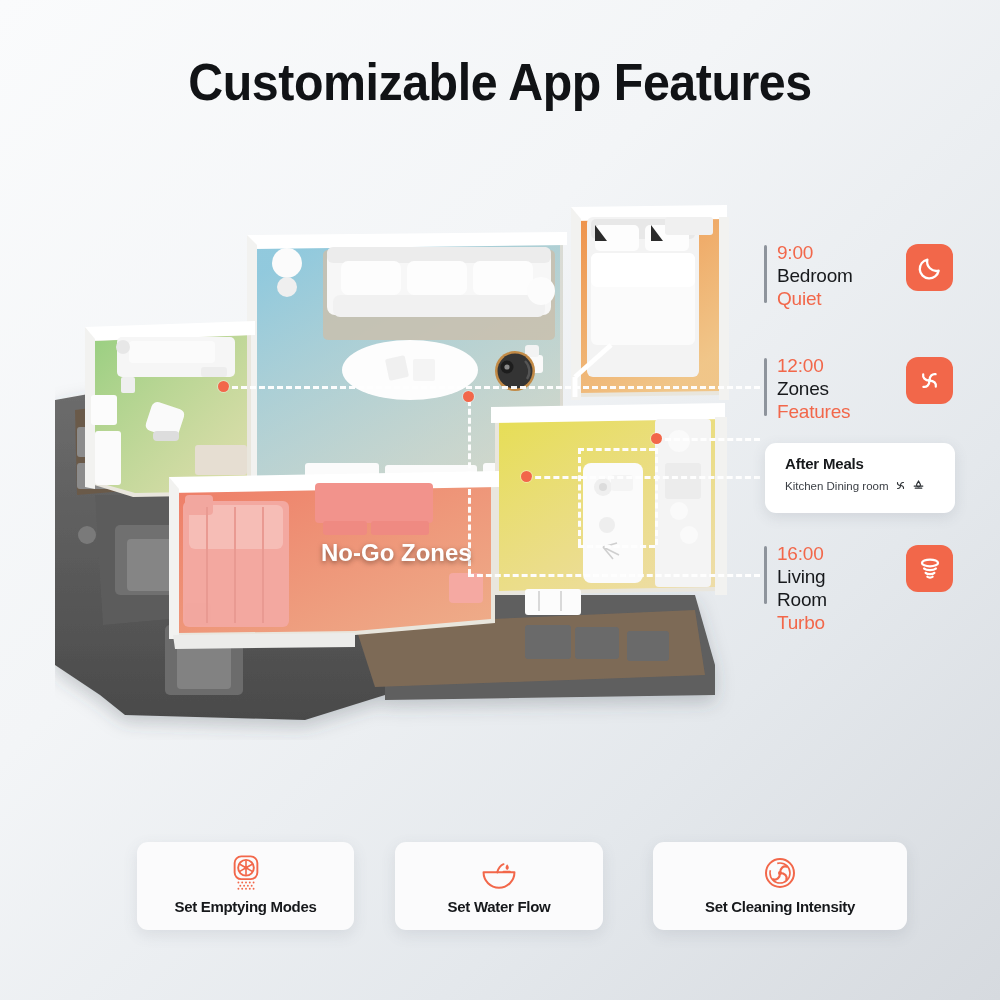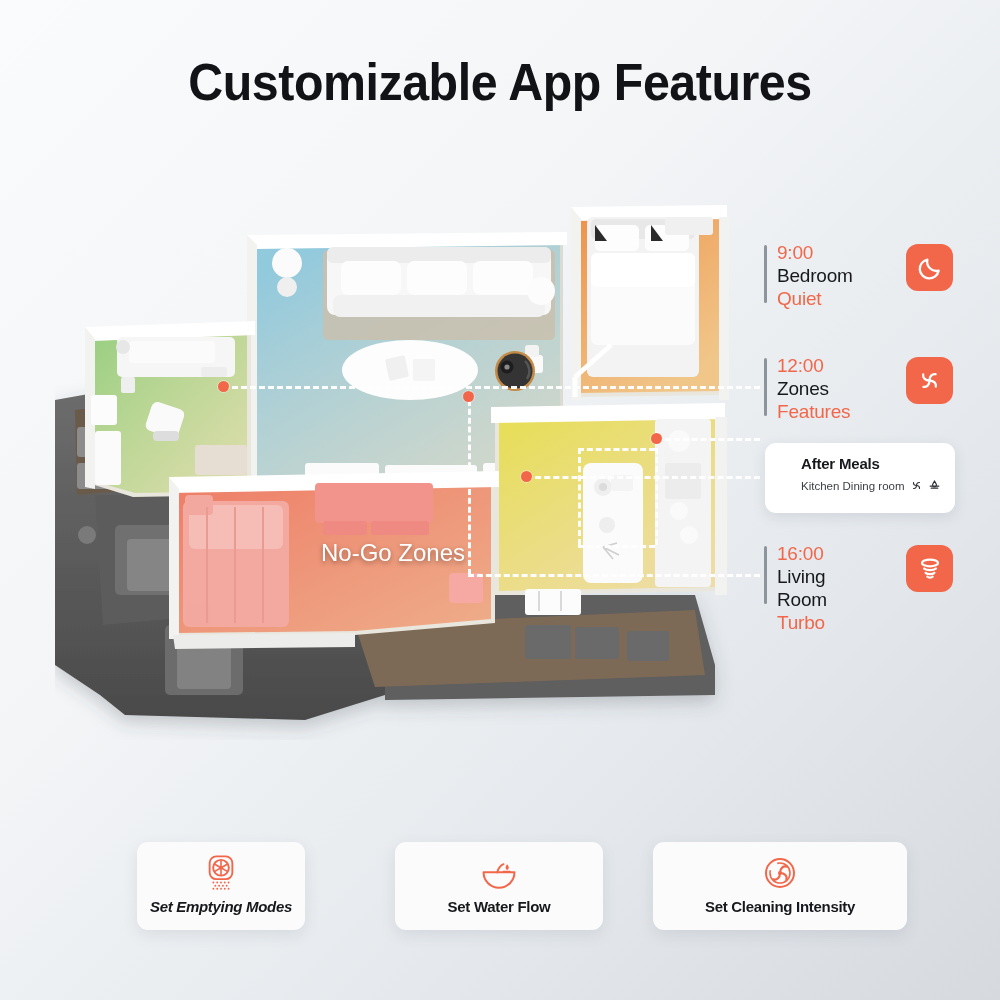--- a/index.html
+++ b/index.html
@@ -21,21 +21,21 @@
   .floorplan{ position:absolute; left:55px; top:195px; width:700px; height:545px; }
   .fp-layer{ position:absolute; inset:0; }
 
   
   .dash-h{ position:absolute; height:0; border-top:3px dashed #ffffff; opacity:.97; }
   .dash-v{ position:absolute; width:0; border-left:3px dashed #ffffff; opacity:.97; }
   .dot{ position:absolute; width:11px; height:11px; border-radius:50%; background:#F2674A;
         box-shadow:0 0 0 1px rgba(255,255,255,.35); }
 
   .nogo-label{
-    position:absolute; font-size:24px; font-weight:normal; color:#ffffff;
+    position:absolute; font-size:24px; font-weight:bold; color:#ffffff;
     text-shadow:0 2px 5px rgba(70,40,30,.55); white-space:nowrap;
   }
 
   
   .sched{ position:absolute; left:764px; }
   .sched-bar{ position:absolute; left:0; top:3px; width:3px; height:58px;
               background:#8e949c; border-radius:2px; }
   .sched-txt{ position:absolute; left:13px; top:0; }
   .sched-time{ font-size:19px; font-weight:normal; color:#F2674A; line-height:22px; letter-spacing:-.2px;}
   .sched-room{ font-size:19px; color:#17191c; line-height:23px; letter-spacing:-.2px;}
@@ -44,21 +44,21 @@
     position:absolute; left:142px; top:2px; width:47px; height:47px;
     border-radius:12px; background:#F2674A;
     display:flex; align-items:center; justify-content:center;
   }
 
   
   .meals-card{
     position:absolute; left:765px; top:443px; width:190px; height:70px;
     background:#fff; border-radius:11px;
     box-shadow:0 4px 14px rgba(70,80,95,.13);
-    padding:12px 0 0 36px;
+    padding:12px 0 0 20px;
   }
   .meals-title{ font-size:15px; font-weight:bold; color:#17191c; letter-spacing:-.2px;}
   .meals-sub{ font-size:11.5px; color:#3b3f45; margin-top:7px; display:flex; align-items:flex-end; gap:5px;}
 
   
   .feat{
     position:absolute; top:842px; height:88px; background:#fbfbfc; border-radius:11px;
     box-shadow:0 5px 15px rgba(80,90,105,.12);
     display:flex; flex-direction:column; align-items:center; justify-content:center; gap:7px;
   }
@@ -354,21 +354,21 @@
   <div class="sched-icon">
     <svg width="26" height="26" viewBox="0 0 24 24">
       <ellipse cx="12" cy="6.4" rx="7.4" ry="3.1" fill="none" stroke="#fff" stroke-width="2.1"></ellipse>
       <path d="M6.6 11.6 a6 2.4 0 0 0 10.8 0" fill="none" stroke="#fff" stroke-width="2.1" stroke-linecap="round"></path>
       <path d="M8 15.6 a4.4 2 0 0 0 8 0" fill="none" stroke="#fff" stroke-width="2.1" stroke-linecap="round"></path>
       <path d="M9.6 19.2 a2.8 1.6 0 0 0 4.8 0" fill="none" stroke="#fff" stroke-width="2.1" stroke-linecap="round"></path>
     </svg>
   </div>
 </div>
 
-<div class="feat" style="left:137px; width:168px;font-style:italic;">
+<div class="feat" style="left:137px; width:217px;">
   <div class="feat-icon">
     <svg width="38" height="36" viewBox="0 0 40 38">
       <rect x="8" y="1.5" width="24" height="24" rx="7" fill="none" stroke="#F2674A" stroke-width="2"></rect>
       <circle cx="20" cy="13.5" r="8.3" fill="none" stroke="#F2674A" stroke-width="2"></circle>
       <g stroke="#F2674A" stroke-width="1.7" stroke-linecap="round">
         <path d="M20 6.4 V13.5"></path>
           <path d="M26.1 10 L20 13.5"></path>
           <path d="M26.1 17 L20 13.5"></path>
         <path d="M20 20.6 V13.5"></path>
           <path d="M13.9 17 L20 13.5"></path>

